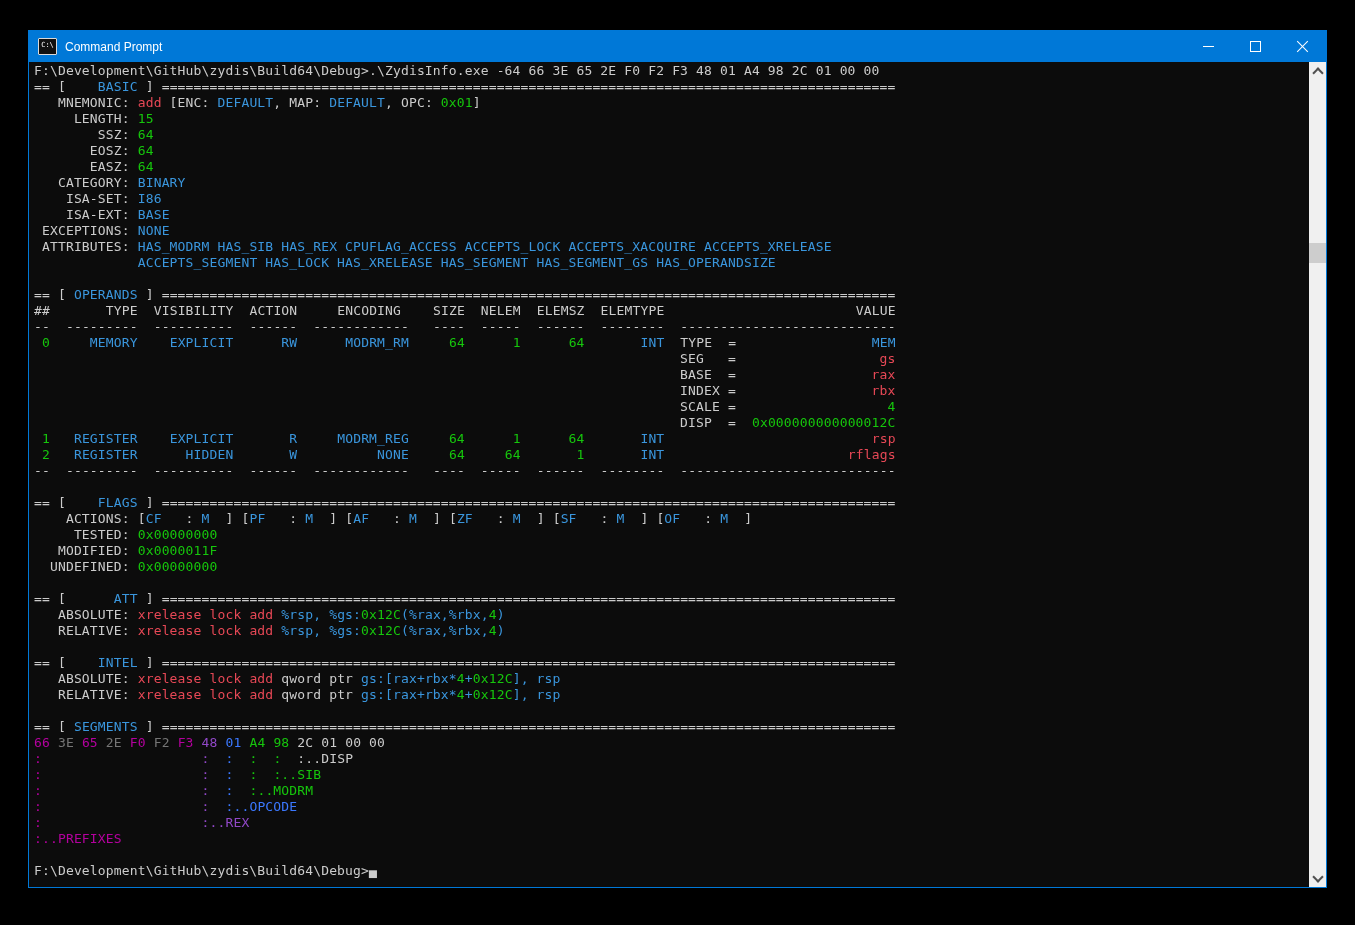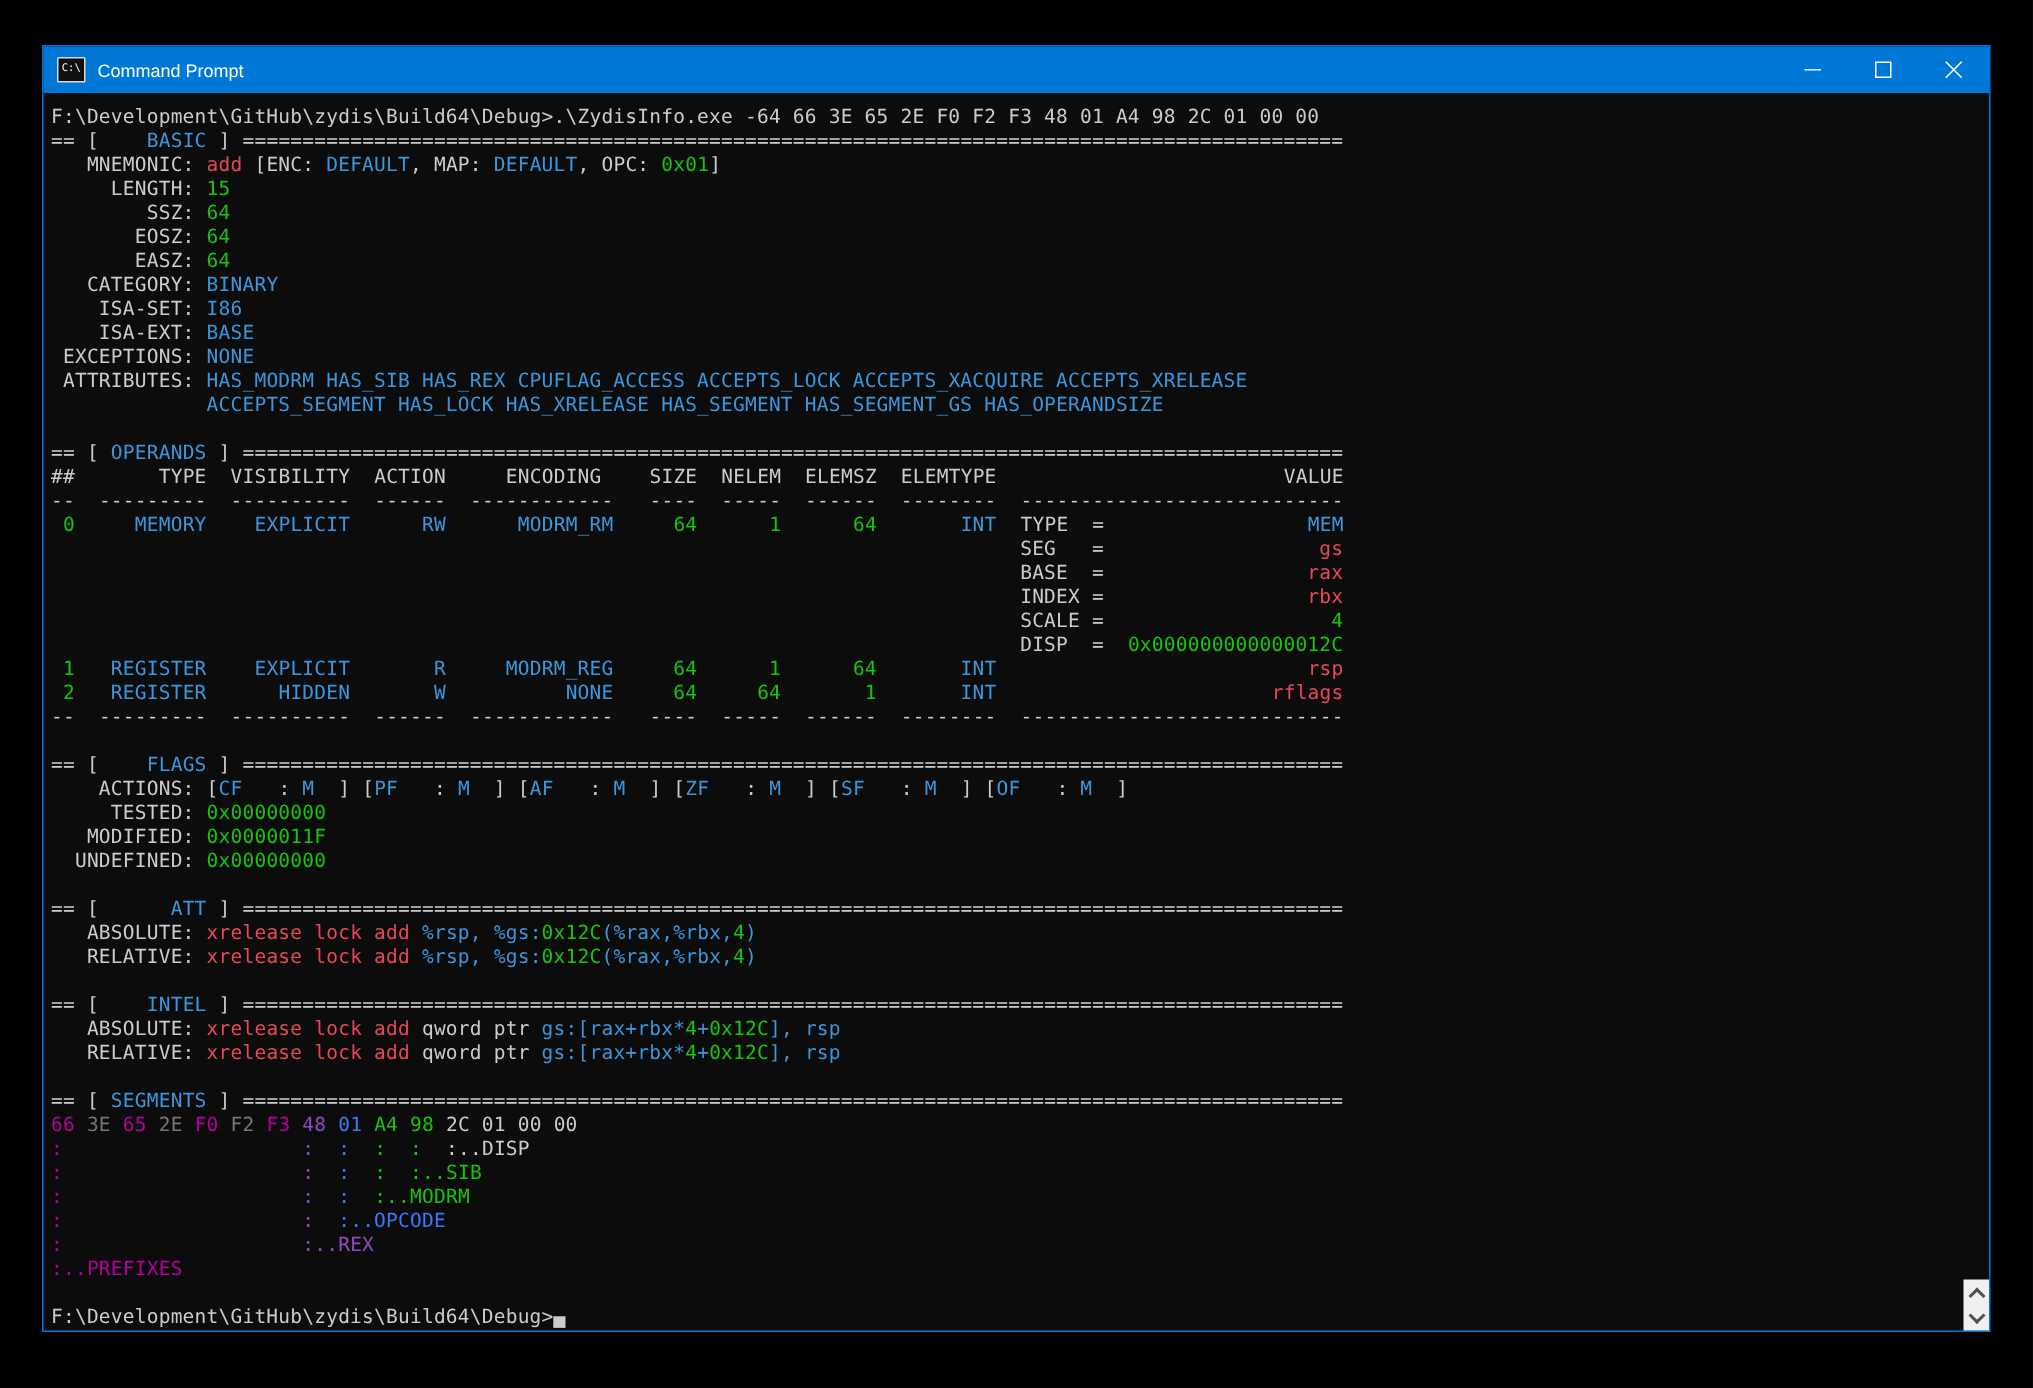--- a/index.html
+++ b/index.html
@@ -48,21 +48,21 @@
     position:relative;
   }
   .glyph-min{width:11px;height:1px;background:#fff;display:block;}
   .glyph-max{width:9px;height:9px;border:1px solid #fff;display:block;}
   .glyph-close{position:relative;width:13px;height:13px;display:block;}
   .glyph-close::before,.glyph-close::after{
     content:"";position:absolute;left:-1px;top:6px;width:15px;height:1px;background:#fff;
   }
   .glyph-close::before{transform:rotate(45deg);}
   .glyph-close::after{transform:rotate(-45deg);}
-  .console{flex:1;display:flex;min-height:0;align-items:flex-end;}
+  .console{flex:1;display:flex;min-height:0;}
   .console-text{
     flex:1;
     padding:1px 0 0 5px;
     font-family:"DejaVu Sans Mono",monospace;
     font-size:13px;line-height:16px;
     letter-spacing:0.15px;
     color:#CCCCCC;
     white-space:pre;
     overflow:hidden;
   }

